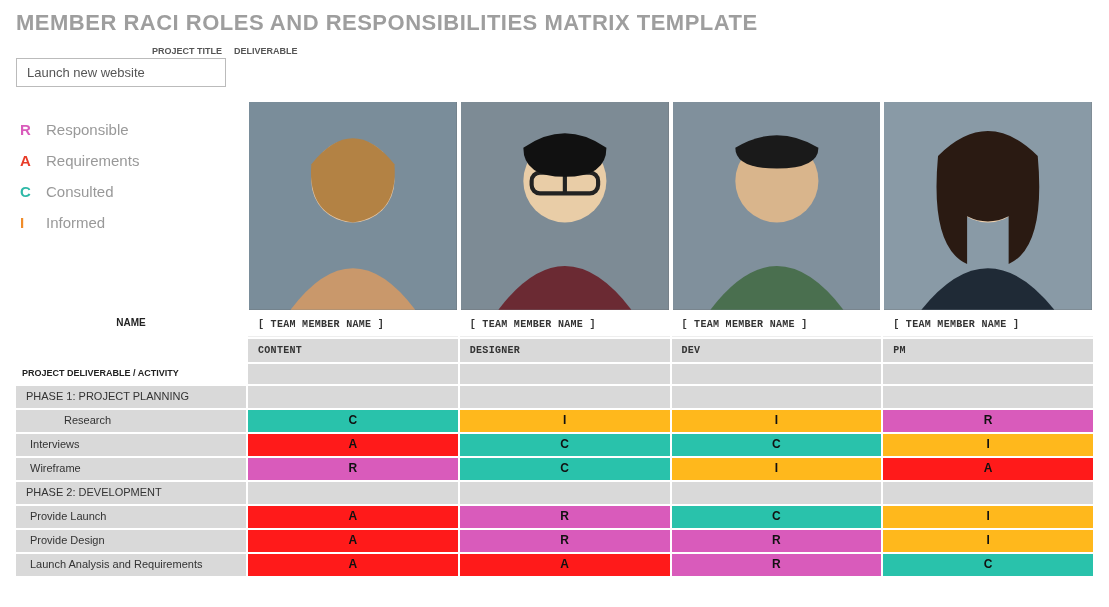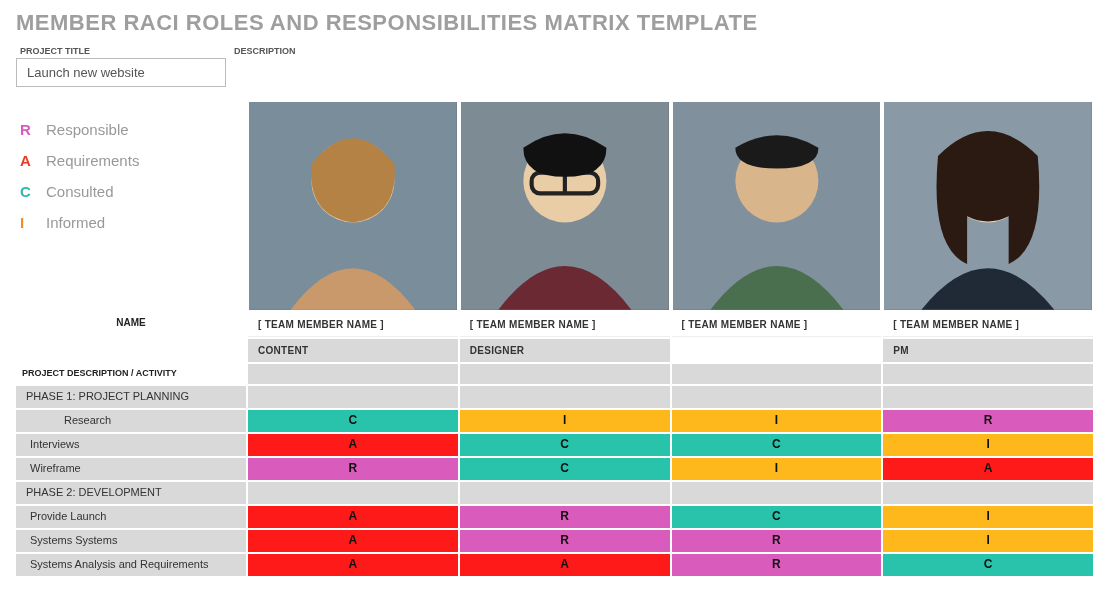--- a/index.html
+++ b/index.html
@@ -1,41 +1,41 @@
 <!DOCTYPE html>
 <html><head>
 <meta charset="utf-8">
 <style>
   * { box-sizing: border-box; margin: 0; padding: 0; }
   body { font-family: "Segoe UI", Arial, sans-serif; background: #fff; color: #333; padding: 10px 16px; width: 1109px; }
   .title { font-size: 22px; font-weight: 700; color: #9e9e9e; letter-spacing: 0.5px; margin-bottom: 8px; }
   .meta-row { display: flex; gap: 4px; margin-bottom: 14px; }
   .meta-col { display: flex; flex-direction: column; }
-  .meta-label { font-size: 9px; font-weight: 600; color: #555; padding: 2px 4px; }
+  .meta-label { font-size: 9px; font-weight: 600; color: #555; padding: 2px 4px; text-align: right; }
   .meta-value { border: 1px solid #bbb; padding: 6px 10px; font-size: 13px; color: #555; background: #fff; min-height: 28px; }
   .meta-col.project-title .meta-value { width: 210px; }
   .meta-col.description .meta-value { width: 420px; }
 
   .main-grid { display: grid; grid-template-columns: 230px repeat(4, 1fr); gap: 2px; align-items: stretch; }
 
   .legend { grid-column: 1; grid-row: 1; padding: 6px 8px 6px 4px; background:#fff; }
   .legend-row { display: flex; align-items: center; gap: 10px; margin: 14px 0; font-size: 15px; color: #999; }
   .legend-letter { font-weight: 700; font-size: 15px; width: 16px; }
   .lr-R { color: #d95bbb; }
   .lr-A { color: #e83c28; }
   .lr-C { color: #2fb9a8; }
   .lr-I { color: #f08c2a; }
 
   .photo-cell { grid-row: 1; min-height: 200px; background: #666; position: relative; overflow: hidden; border: 1px solid #fff; }
   .photo-cell svg { width: 100%; height: 100%; display: block; }
 
   .row-label { grid-column: 1; font-size: 10px; font-weight: 700; text-align: center; padding: 4px 6px; color: #222; }
   .role-label-cell { grid-column: 1; font-size: 10px; font-weight: 700; text-align: right; padding: 4px 6px; color: #222; }
 
-  .name-cell, .role-cell { font-size: 10px; font-weight: 700; padding: 6px 10px; color: #333; letter-spacing: 0.3px; }
+  .name-cell, .role-cell { font-size: 10px; font-weight: 700; padding: 6px 10px; color: #333; letter-spacing: 0.3px; font-family: Liberation Mono, monospace; }
   .name-cell { background: #fff; border-bottom: 1px solid #eee; }
   .role-cell { background: #d9d9d9; }
 
   .deliv-header { grid-column: 1; font-size: 9px; font-weight: 700; padding: 4px 6px; text-align: left; color: #222; }
   .grey-cell { background: #d9d9d9; height: 20px; }
   .phase-label { grid-column: 1; background: #d9d9d9; font-size: 11px; padding: 4px 10px; color: #333; }
   .phase-pad { background: #d9d9d9; height: 22px; }
 
   .activity-label { grid-column: 1; background: #d9d9d9; font-size: 11px; padding: 4px 14px; color: #333; }
   .raci-cell { text-align: center; font-size: 12px; font-weight: 700; padding: 3px 0; color: #111; height: 22px; }
@@ -48,21 +48,21 @@
 <body>
 
 <div class="title">MEMBER RACI ROLES AND RESPONSIBILITIES MATRIX TEMPLATE</div>
 
 <div class="meta-row">
   <div class="meta-col project-title">
     <div class="meta-label">PROJECT TITLE</div>
     <div class="meta-value">Launch new website</div>
   </div>
   <div class="meta-col description">
-    <div class="meta-label">DESCRIPTION</div>
+    <div class="meta-label">DELIVERABLE</div>
   </div>
 </div>
 
 <div class="main-grid" id="grid">
 
   <div class="legend" id="legend">
       <div class="legend-row">
         <span class="legend-letter lr-R">R</span>
         <span>Responsible</span>
       </div>
@@ -116,23 +116,24 @@
   </div>
 
   <div class="row-label" style="grid-row:2">NAME</div>
   <div class="name-cell" style="grid-row:2;grid-column:2">[ TEAM MEMBER NAME ]</div>
   <div class="name-cell" style="grid-row:2;grid-column:3">[ TEAM MEMBER NAME ]</div>
   <div class="name-cell" style="grid-row:2;grid-column:4">[ TEAM MEMBER NAME ]</div>
   <div class="name-cell" style="grid-row:2;grid-column:5">[ TEAM MEMBER NAME ]</div>
 
   <div class="role-cell" style="grid-row:3;grid-column:3">DESIGNER</div>
   <div class="role-cell" style="grid-row:3;grid-column:2">CONTENT</div>
+  <div class="role-cell" style="grid-row:3;grid-column:4">DEV</div>
   <div class="role-cell" style="grid-row:3;grid-column:5">PM</div>
 
-  <div class="deliv-header" style="grid-row:4">PROJECT DESCRIPTION / ACTIVITY</div>
+  <div class="deliv-header" style="grid-row:4">PROJECT DELIVERABLE / ACTIVITY</div>
   <div class="grey-cell" style="grid-row:4;grid-column:2"></div>
   <div class="grey-cell" style="grid-row:4;grid-column:3"></div>
   <div class="grey-cell" style="grid-row:4;grid-column:4"></div>
   <div class="grey-cell" style="grid-row:4;grid-column:5"></div>
 
 <div class="phase-label" style="grid-row: 5;">PHASE 1: PROJECT PLANNING</div>
     <div class="phase-pad" style="grid-area: 5 / 2;"></div>
     <div class="phase-pad" style="grid-area: 5 / 3;"></div>
     <div class="phase-pad" style="grid-area: 5 / 4;"></div>
     <div class="phase-pad" style="grid-area: 5 / 5;"></div>
@@ -154,23 +155,23 @@
     <div class="phase-label" style="grid-row: 9;">PHASE 2: DEVELOPMENT</div>
     <div class="phase-pad" style="grid-area: 9 / 2;"></div>
     <div class="phase-pad" style="grid-area: 9 / 3;"></div>
     <div class="phase-pad" style="grid-area: 9 / 4;"></div>
     <div class="phase-pad" style="grid-area: 9 / 5;"></div>
     <div class="activity-label" style="grid-row: 10;">Provide Launch</div>
     <div class="raci-cell c-A" style="grid-area: 10 / 2;">A</div>
     <div class="raci-cell c-R" style="grid-area: 10 / 3;">R</div>
     <div class="raci-cell c-C" style="grid-area: 10 / 4;">C</div>
     <div class="raci-cell c-I" style="grid-area: 10 / 5;">I</div>
-    <div class="activity-label" style="grid-row: 11;">Systems Systems</div>
+    <div class="activity-label" style="grid-row: 11;">Provide Design</div>
     <div class="raci-cell c-A" style="grid-area: 11 / 2;">A</div>
     <div class="raci-cell c-R" style="grid-area: 11 / 3;">R</div>
     <div class="raci-cell c-R" style="grid-area: 11 / 4;">R</div>
     <div class="raci-cell c-I" style="grid-area: 11 / 5;">I</div>
-    <div class="activity-label" style="grid-row: 12;">Systems Analysis and Requirements</div>
+    <div class="activity-label" style="grid-row: 12;">Launch Analysis and Requirements</div>
     <div class="raci-cell c-A" style="grid-area: 12 / 2;">A</div>
     <div class="raci-cell c-A" style="grid-area: 12 / 3;">A</div>
     <div class="raci-cell c-R" style="grid-area: 12 / 4;">R</div>
     <div class="raci-cell c-C" style="grid-area: 12 / 5;">C</div>
   </div>
 
 </body></html>

